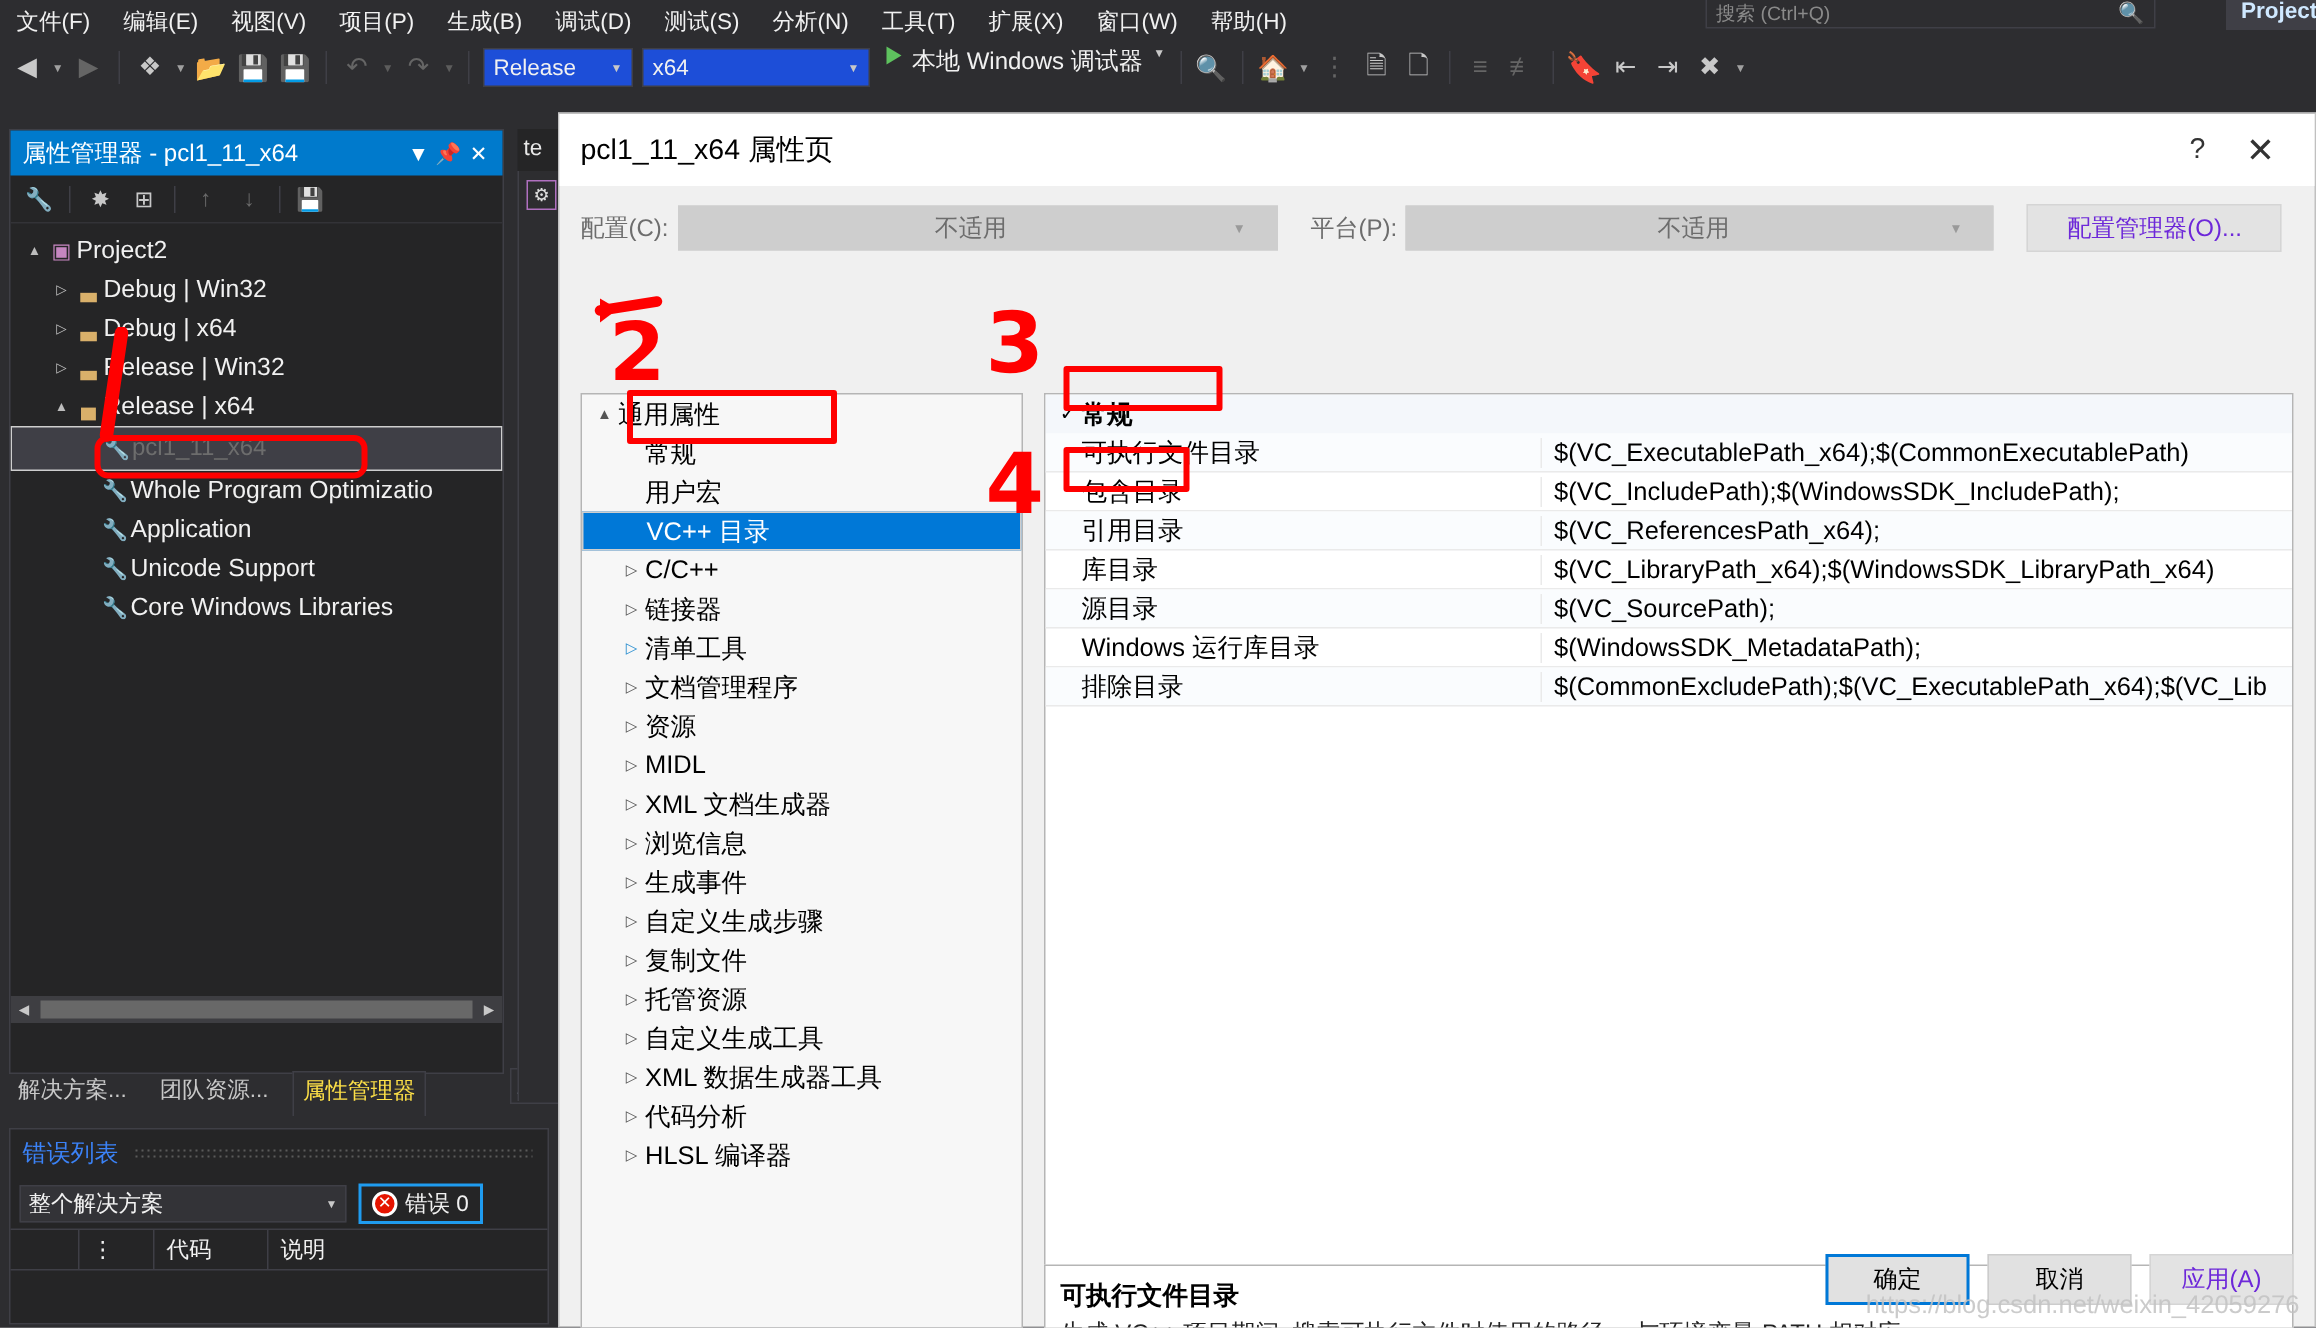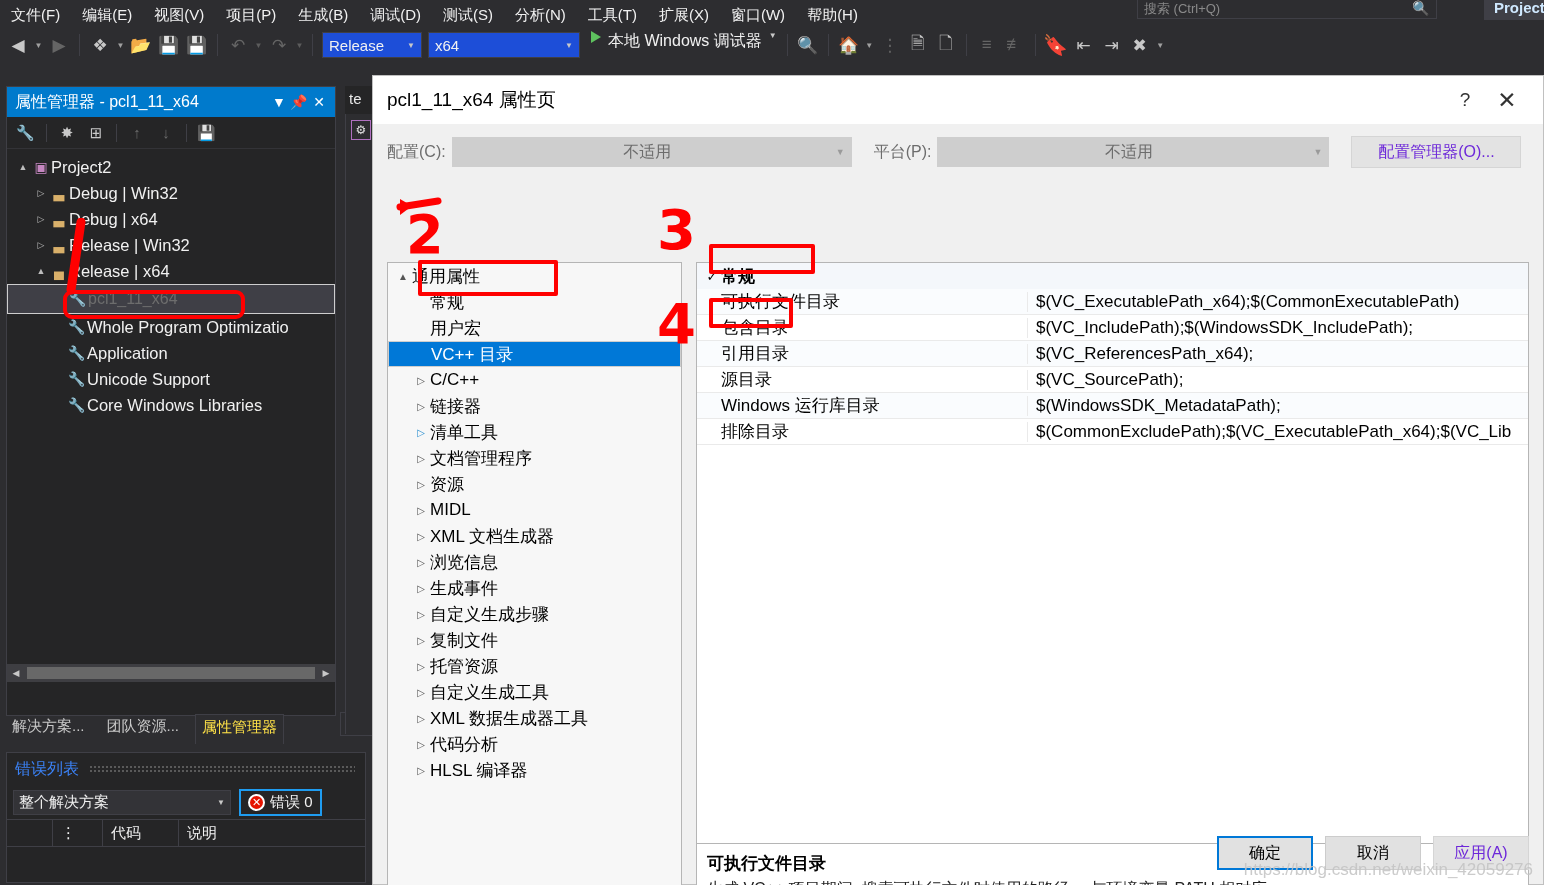--- a/index.html
+++ b/index.html
@@ -131,21 +131,21 @@
   .dlg-title { height: 48px; background: #fff; display: flex; align-items: center;
                padding: 0 14px; }
   .dlg-title .tt { flex: 1; font-size: 19px; color: #000; }
   .dlg-title .hb { width: 40px; text-align: center; font-size: 19px; color: #333; }
   .dlg-title .cb { width: 44px; text-align: center; font-size: 23px; color: #333; }
 
   .dlg-cfg { height: 56px; display: flex; align-items: center; padding: 0 14px; gap: 0; text-align: center; }
   .lbl { font-size: 16px; color: #6d6d6d; margin-right: 6px; }
   .sel { height: 30px; background: #cecece; border: 1px solid #cecece;
          color: #6d6d6d; font-size: 16px; display: flex; align-items: center;
-         padding: 0 6px; }
+         padding: 0 20px; }
   .sel .sv { flex: 1; }
   .sel .sc { font-size: 9px; color: #9a9a9a; }
   .btn { background: #e1e1e1; border: 1px solid #cccccc; font-size: 16px;
          color: #000; display:flex; align-items:center; justify-content:center; }
   .btn.dis { color: #6d28d9; background: #e3e3e3; border-color: #d5d5d5; }
   .btn.primary { border: 2px solid #0078d7; background:#e1e1e1; }
 
   .dlg-body { position: absolute; left: 14px; top: 112px; right: 14px; bottom: 0; }
   .tree-pane { position: absolute; left: 0; top: 74px; width: 295px; height: 635px;
                background: #f7f7f7; border: 1px solid #b5b5b5; overflow: hidden; }
@@ -493,20 +493,24 @@
             </div>
             <div class="grow">
               <span class="k">包含目录</span>
               <span class="v">$(VC_IncludePath);$(WindowsSDK_IncludePath);</span>
             </div>
             <div class="grow">
               <span class="k">引用目录</span>
               <span class="v">$(VC_ReferencesPath_x64);</span>
             </div>
             <div class="grow">
+              <span class="k">库目录</span>
+              <span class="v">$(VC_LibraryPath_x64);$(WindowsSDK_LibraryPath_x64)</span>
+            </div>
+            <div class="grow">
               <span class="k">源目录</span>
               <span class="v">$(VC_SourcePath);</span>
             </div>
             <div class="grow">
               <span class="k">Windows 运行库目录</span>
               <span class="v">$(WindowsSDK_MetadataPath);</span>
             </div>
             <div class="grow">
               <span class="k">排除目录</span>
               <span class="v">$(CommonExcludePath);$(VC_ExecutablePath_x64);$(VC_Lib</span>

